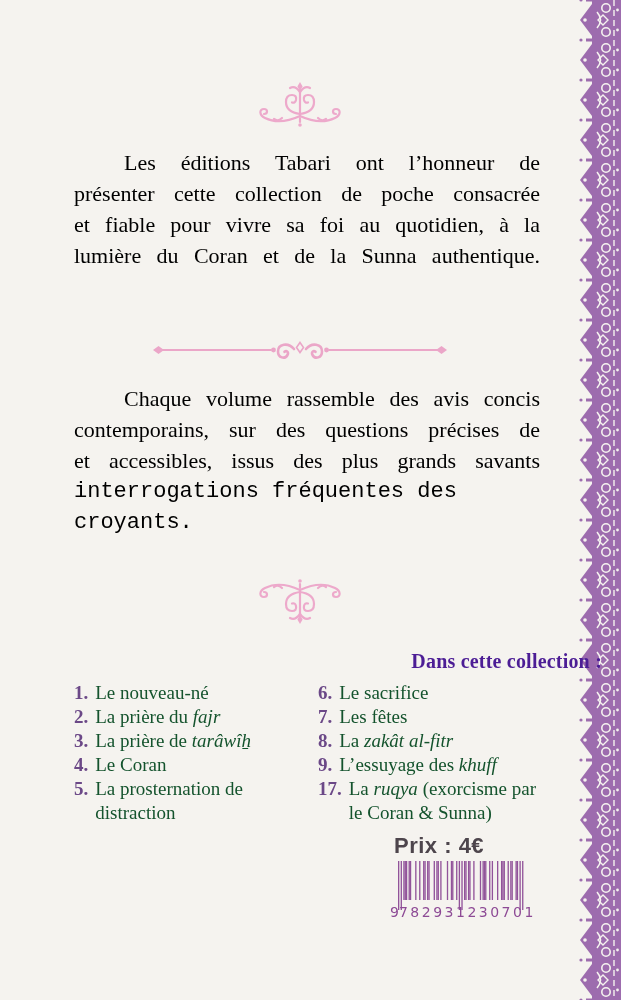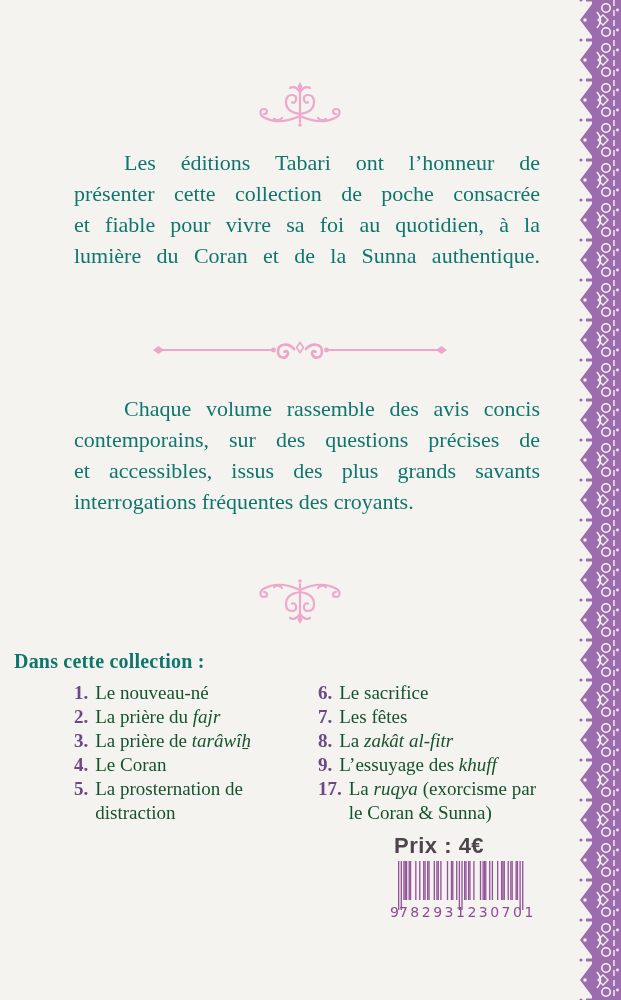--- a/index.html
+++ b/index.html
@@ -8,30 +8,30 @@
 
   
   .border-strip{position:absolute;top:0;right:0;width:45px;height:1000px;}
 
   
   .flourish-top{position:absolute;left:249px;top:80px;}
   .flourish-bottom{position:absolute;left:249px;top:574px;transform:scaleY(-1);}
   .divider{position:absolute;left:152px;top:337px;}
 
   
-  .para{position:absolute;left:74px;width:466px;color:#0f766e;font-size:22px;line-height:31px;}
+  .para{position:absolute;left:74px;width:466px;color:#000000;font-size:22px;line-height:31px;}
   .para .jline{text-align:justify;text-align-last:justify;}
   .para .indent{padding-left:50px;}
-  .para .lastline{text-align:left;text-align-last:left;}
+  .para .lastline{text-align:left;text-align-last:left;font-family:Liberation Mono, monospace;}
   #para1{top:147px;}
-  #para2{top:393px;}
-
-  
-  .collection-title{position:absolute;left:14px;top:650px;width:578px;text-align:left;
-    font-weight:bold;font-size:20px;color:#0f766e;letter-spacing:.2px;}
+  #para2{top:383px;}
+
+  
+  .collection-title{position:absolute;left:24px;top:650px;width:578px;text-align:right;
+    font-weight:bold;font-size:20px;color:#4c1d95;letter-spacing:.2px;}
   .list{position:absolute;left:74px;top:681px;display:flex;}
   .col{display:flex;flex-direction:column;}
   .col1{width:232px;margin-right:12px;}
   .col2{width:226px;}
   .item{display:flex;align-items:flex-start;font-size:19px;line-height:24px;}
   .item .num{font-weight:bold;color:#6b4887;margin-right:7px;white-space:nowrap;}
   .item .txt{color:#14532d;flex:1;}
   .item .it{font-style:italic;}
 
   

